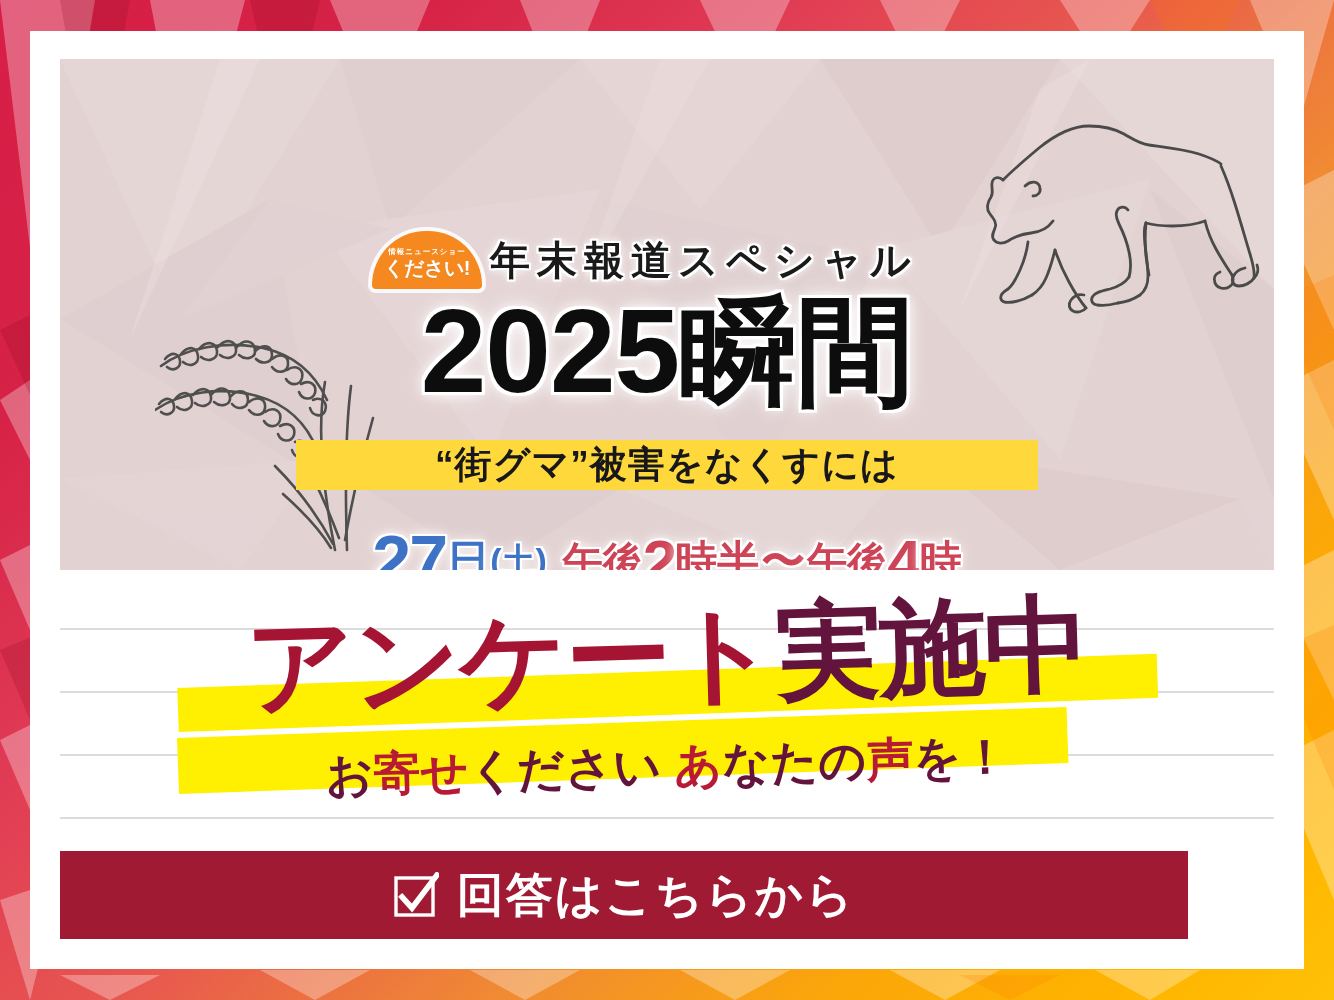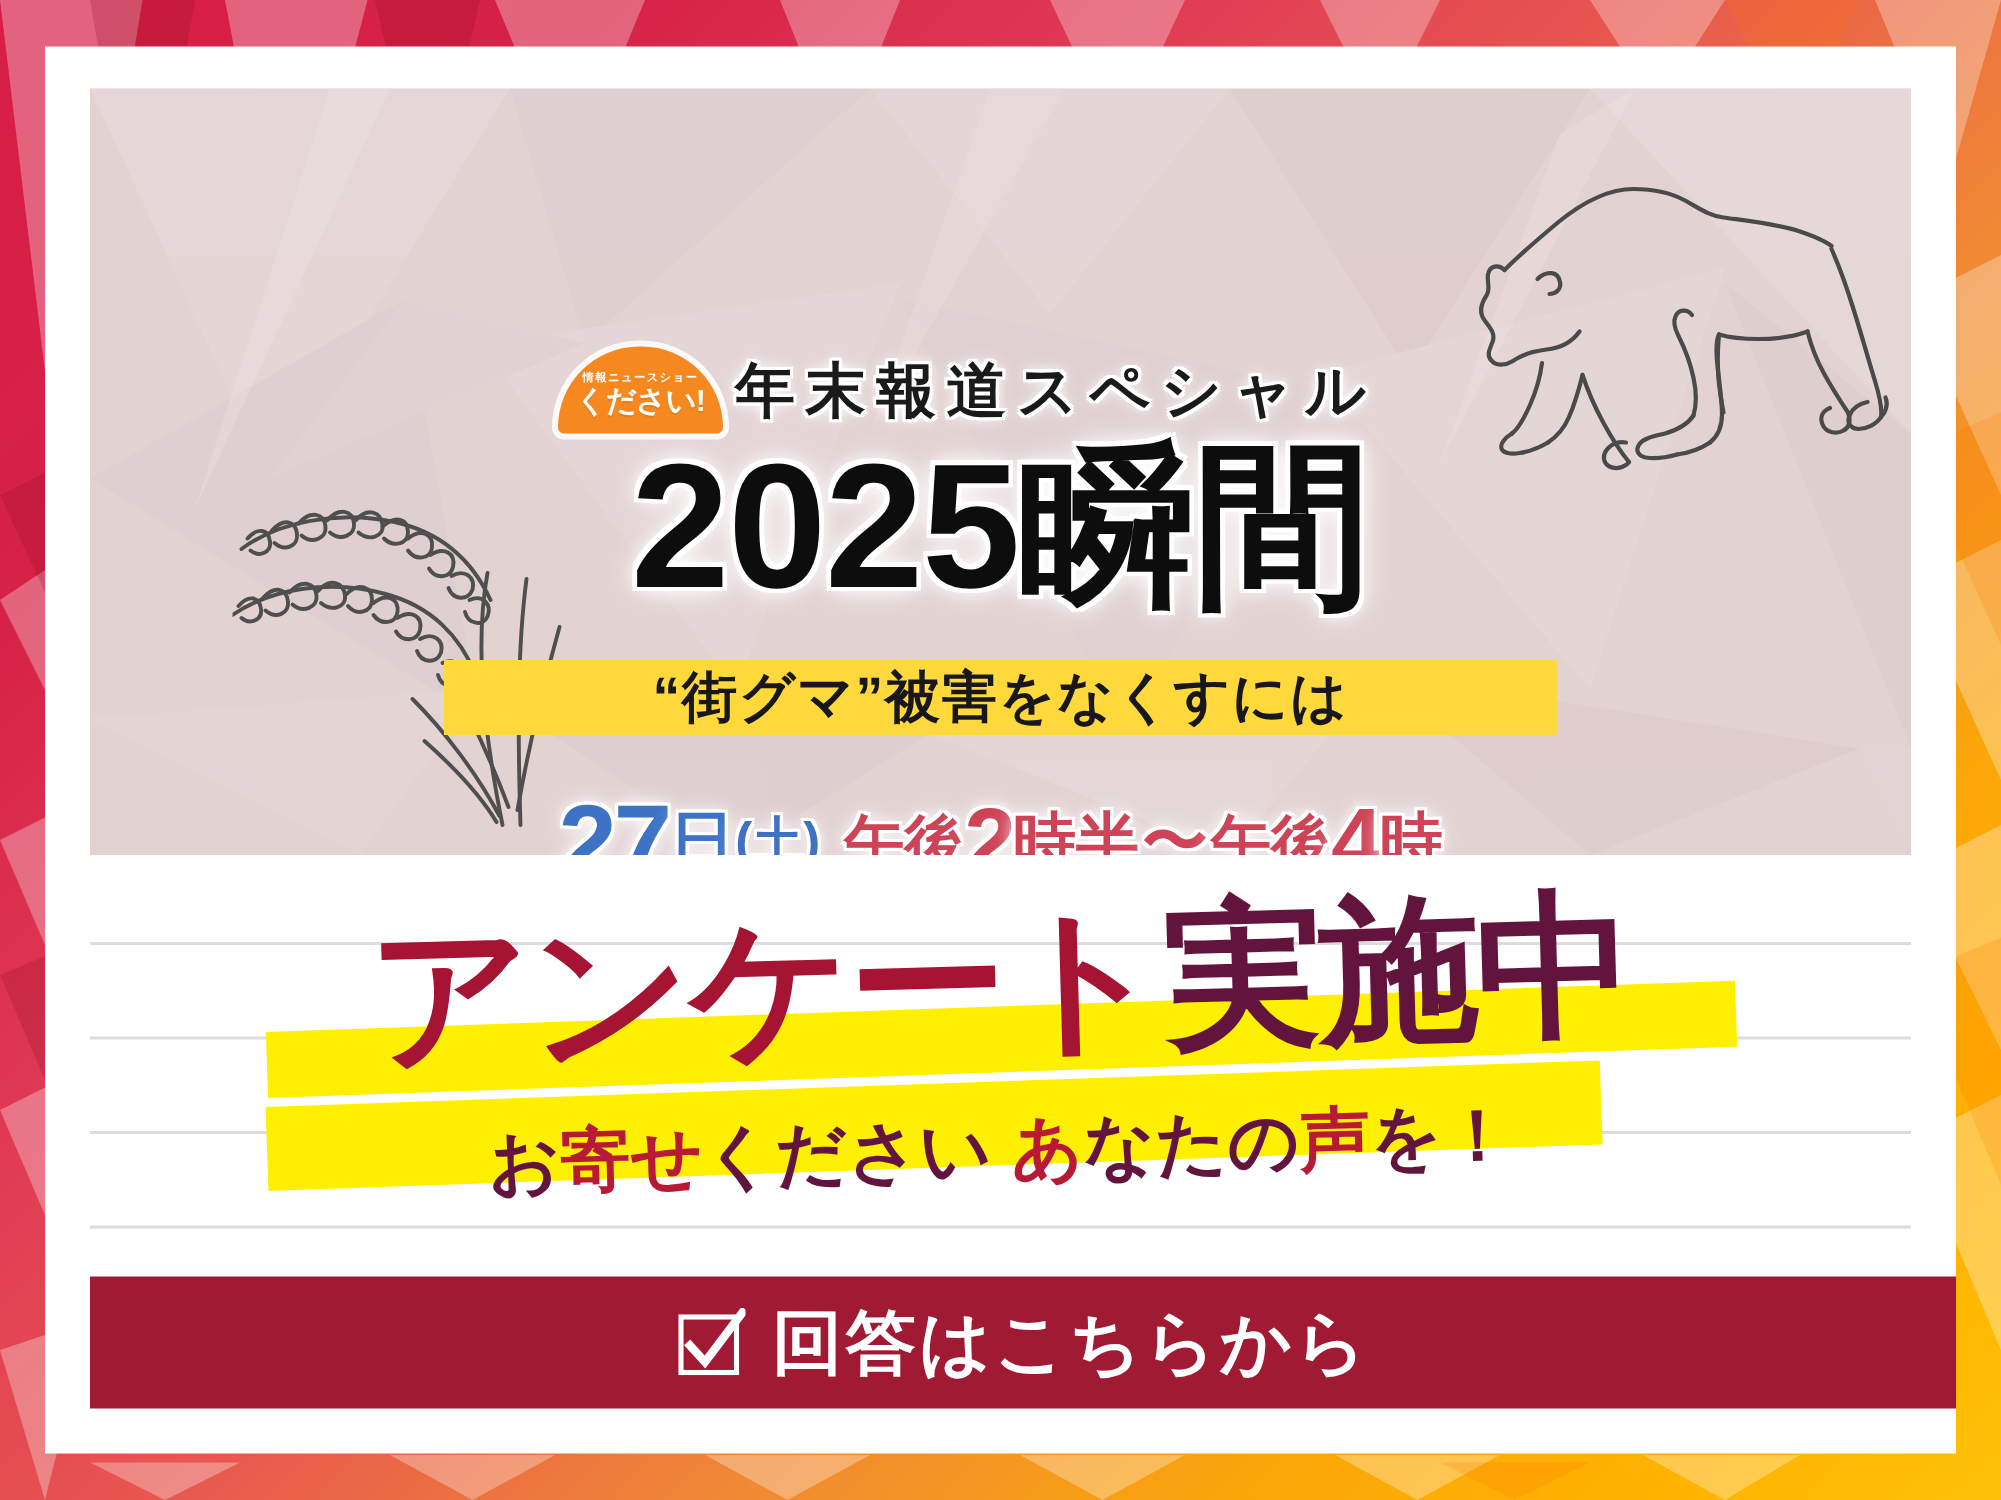--- a/index.html
+++ b/index.html
@@ -139,21 +139,21 @@
     position:absolute; left:0; top:172px; width:1214px;
     text-align:center; white-space:nowrap;
     font-size:47px; font-weight:900; letter-spacing:0px; line-height:1;
     transform:rotate(-1.6deg);
   }
   #survey-subline .c-dark{ color:#63143c; }
   #survey-subline .c-red{ color:#b81a36; }
 
   
   #cta-button{
-    position:absolute; left:60px; top:851px; width:1244px; height:88px;
+    position:absolute; left:60px; top:851px; width:1128px; height:88px;
     background:#a01a33;
     display:flex; align-items:center; justify-content:center; gap:18px;
     cursor:pointer;
   }
   #checkbox-icon{ width:46px; height:46px; flex:0 0 auto; }
   #cta-button .cta-label{
     color:#ffffff; font-size:47px; font-weight:700; letter-spacing:2px;
     white-space:nowrap;
   }
 </style>

